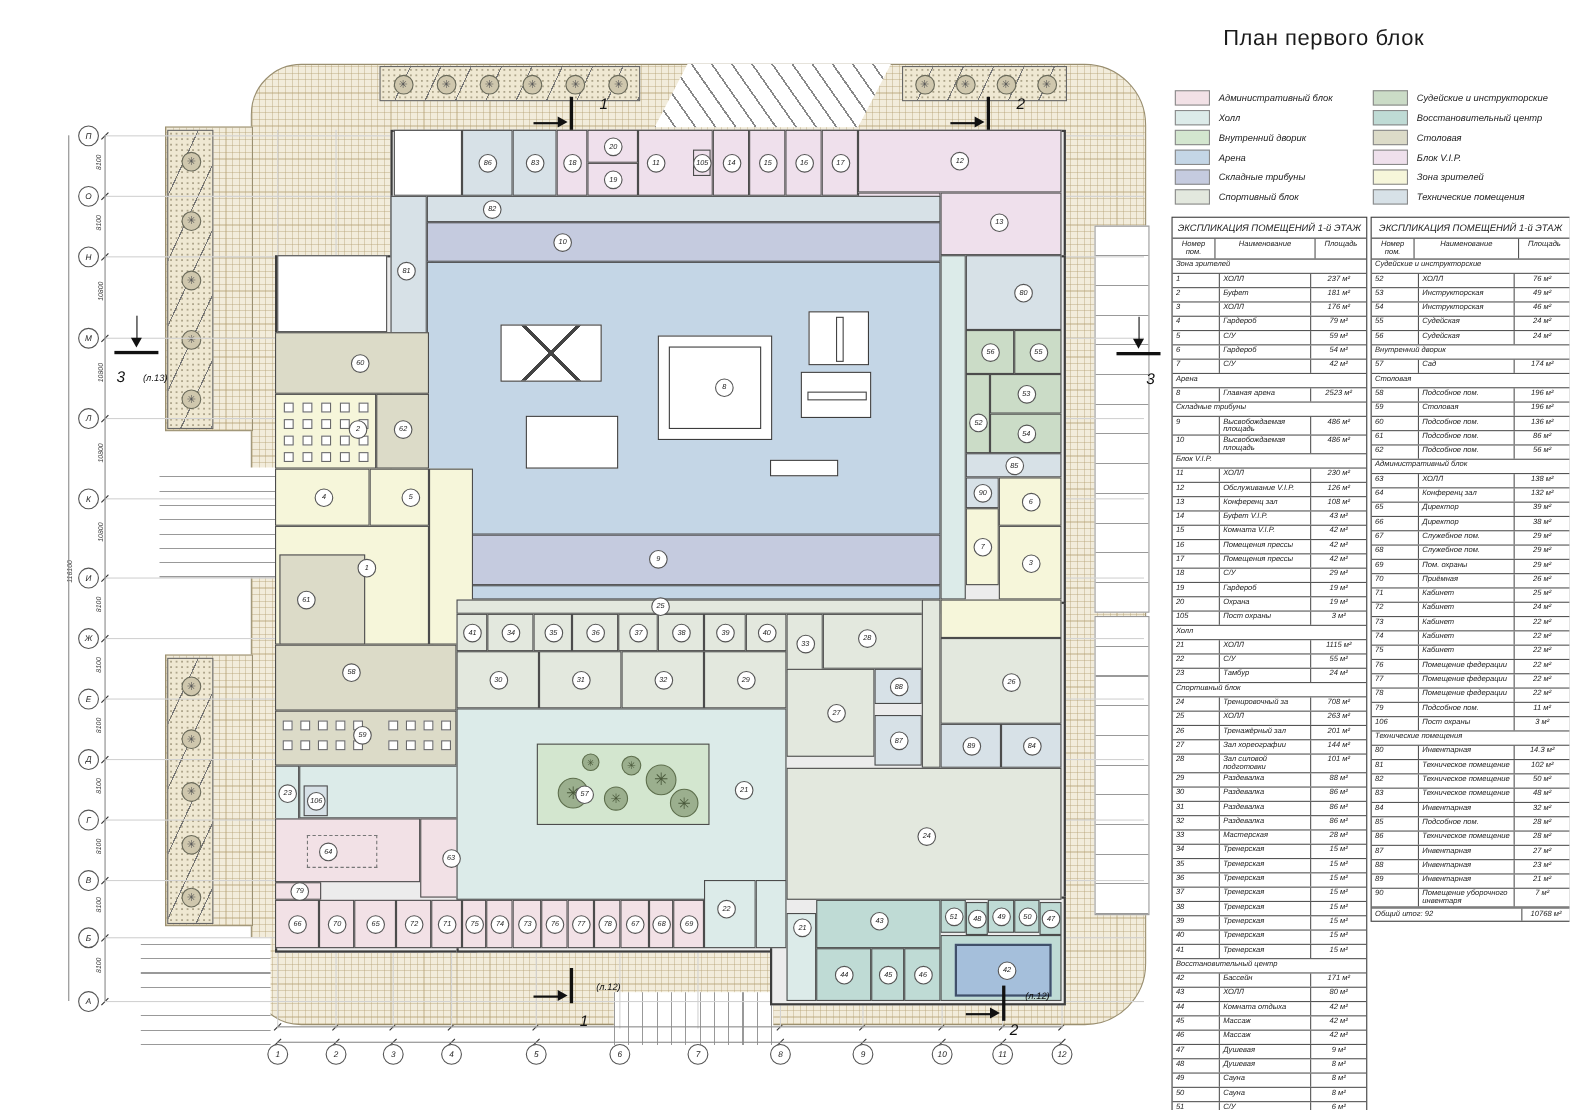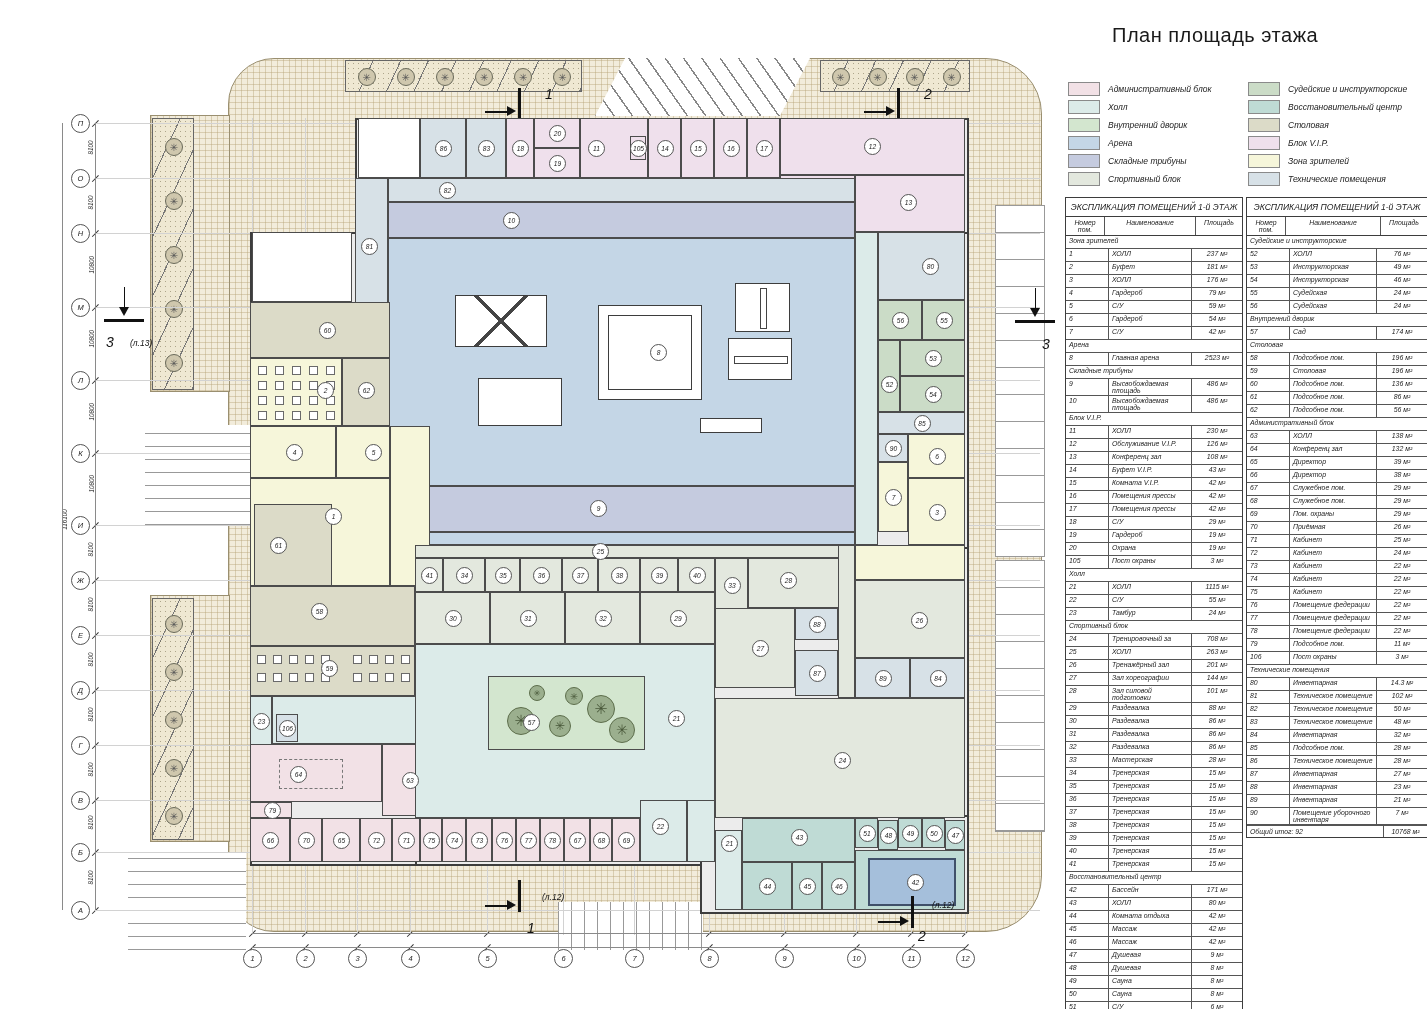--- a/index.html
+++ b/index.html
@@ -520,21 +520,21 @@
       <div class="mkline" style="left: 123.5px; top: 287px; width: 1.5px; height: 24px;"></div>
       <div class="mkarrow" style="left: 119px; top: 307px; border-left: 5px solid transparent; border-right: 5px solid transparent; border-top: 9px solid rgb(17, 17, 17);"></div>
       <div class="mkline" style="left: 104px; top: 319px; width: 40px; height: 3px;"></div>
       <div class="mklabel" style="left: 106px; top: 334px;">3</div>
       <div class="mksub" style="left: 130px; top: 338px;">(л.13)</div>
       <div class="mkline" style="left: 1034.5px; top: 288px; width: 1.5px; height: 24px;"></div>
       <div class="mkarrow" style="left: 1030px; top: 308px; border-left: 5px solid transparent; border-right: 5px solid transparent; border-top: 9px solid rgb(17, 17, 17);"></div>
       <div class="mkline" style="left: 1015px; top: 320px; width: 40px; height: 3px;"></div>
       <div class="mklabel" style="left: 1042px; top: 336px;">3</div>
     </div>
-  <div id="title">План площадь этажа</div>
+  <div id="title">План первого блок</div>
   <div id="legend1" class="lg-col" style="left:1068px;">
       <div class="lg-row" style="position: relative;">
         <div class="lg-sw" style="background: rgb(242, 225, 230);"></div>
         <div class="lg-lb">Административный блок</div>
       </div>
       <div class="lg-row" style="position: relative;">
         <div class="lg-sw" style="background: rgb(220, 235, 233);"></div>
         <div class="lg-lb">Холл</div>
       </div>
       <div class="lg-row" style="position: relative;">

